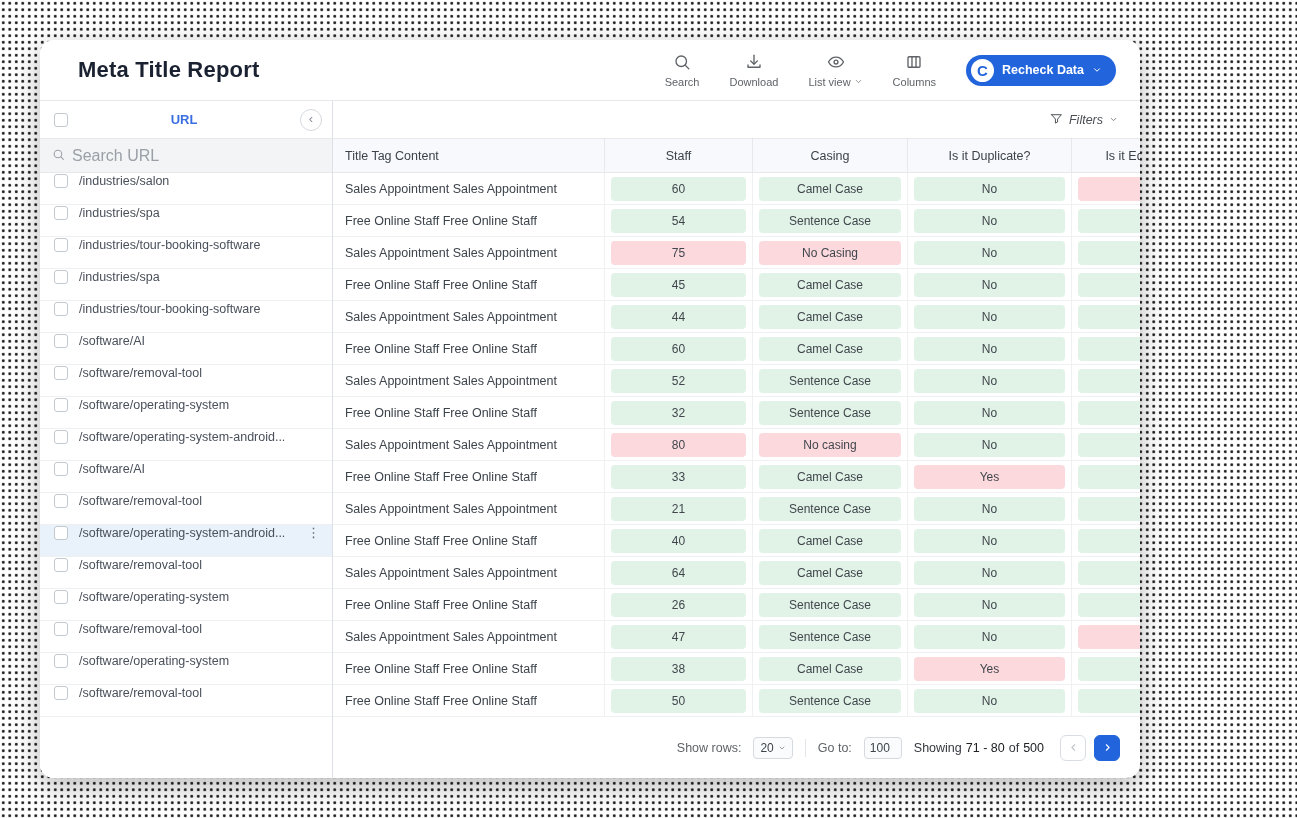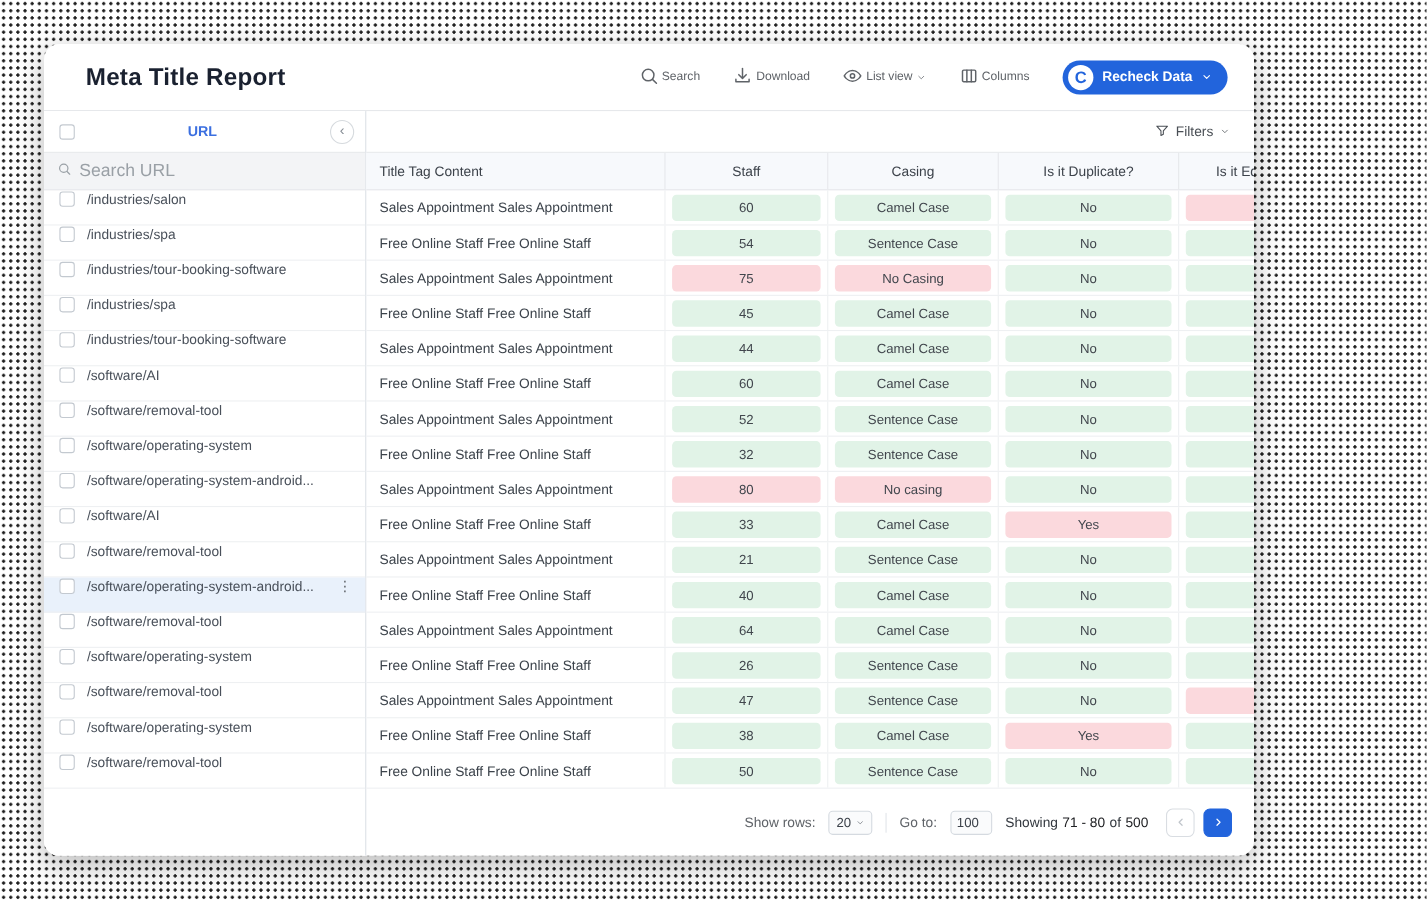--- a/index.html
+++ b/index.html
@@ -28,21 +28,21 @@
   .card {
     position: absolute; left: 40px; top: 40px; width: 1100px; height: 738px;
     background: #fff; border-radius: 14px; overflow: hidden;
     box-shadow: 0 8px 28px rgba(0,0,0,.28);
     display: flex; flex-direction: column;
   }
   
   .card-header { height: 60px; flex: none; display: flex; align-items: center; justify-content: space-between; padding: 0 24px 0 38px; }
   .page-title { font-size: 22px; font-weight: 700; color: var(--text-dark); letter-spacing: .2px; }
   .actions { display: flex; align-items: center; gap: 30px; }
-  .action { display: flex; flex-direction: row; align-items: center; gap: 3px; color: var(--text-gray); font-size: 11px; cursor: pointer; }
+  .action { display: flex; flex-direction: column; align-items: center; gap: 3px; color: var(--text-gray); font-size: 11px; cursor: pointer; }
   .action svg { width: 18px; height: 18px; stroke: var(--text-gray); fill: none; stroke-width: 1.8; stroke-linecap: round; stroke-linejoin: round; }
   .action .lbl { display: flex; align-items: center; gap: 3px; }
   .action .chev { width: 9px; height: 9px; }
   .recheck-btn {
     display: flex; align-items: center; gap: 8px; border: none; cursor: pointer;
     background: var(--accent-blue); color: #fff; border-radius: 999px;
     padding: 4px 14px 4px 5px; font-size: 12.5px; font-weight: 600; font-family: inherit;
   }
   .logo-circle { width: 23px; height: 23px; border-radius: 50%; background: #fff; color: var(--accent-blue); display: flex; align-items: center; justify-content: center; font-weight: 800; font-size: 15px; }
   .recheck-btn svg { width: 10px; height: 10px; stroke: #fff; fill: none; stroke-width: 2.4; stroke-linecap: round; stroke-linejoin: round; }
@@ -58,21 +58,21 @@
   .url-search svg { width: 13px; height: 13px; stroke: #9aa0a6; fill: none; stroke-width: 2; stroke-linecap: round; flex: none; }
   .url-search input { flex: 1; min-width: 0; border: none; background: transparent; outline: none; font-size: 16px; color: #333; font-family: Liberation Sans, sans-serif; }
   .url-search input::placeholder { color: #9aa0a6; }
   .url-rows { flex: none; }
   .url-row { height: 32px; display: flex; align-items: center; gap: 11px; padding: 0 12px 16px 14px; border-bottom: 1px solid var(--border-light); font-size: 12.5px; color: #49505a; cursor: pointer; }
   .url-row.selected { background: var(--selected-row-bg); }
   .url-text { white-space: nowrap; overflow: hidden; text-overflow: ellipsis; }
   .kebab { margin-left: auto; color: var(--text-gray); font-size: 13px; cursor: pointer; }
   
   .data-area { flex: 1; min-width: 0; display: flex; flex-direction: column; }
-  .filters-bar { height: 38px; flex: none; display: flex; align-items: center; justify-content: flex-end; padding: 0 22px; border-bottom: 1px solid var(--border); }
+  .filters-bar { height: 38px; flex: none; display: flex; align-items: center; justify-content: flex-end; padding: 0 22px; border-bottom: 1px solid var(--border); font-style: italic; }
   .filters { display: flex; align-items: center; gap: 6px; color: #4a4f55; font-size: 12.5px; cursor: pointer; }
   .filters svg { width: 13px; height: 13px; stroke: #4a4f55; fill: none; stroke-width: 1.8; stroke-linecap: round; stroke-linejoin: round; }
   .filters .chev { width: 9px; height: 9px; }
   .grid { display: grid; grid-template-columns: 272px 148px 155px 164px 163px 1fr; }
   .header-row { height: 34px; flex: none; background: #f7f9fc; border-bottom: 1px solid var(--border); }
   .hcell { display: flex; align-items: center; justify-content: center; font-size: 12.5px; font-weight: 500; color: var(--text-med); border-right: 1px solid var(--border); cursor: pointer; }
   .hcell.left { justify-content: flex-start; padding: 0 12px; }
   .hcell.filler { border-right: none; cursor: default; }
   .data-rows { flex: none; }
   .data-row { height: 32px; border-bottom: 1px solid var(--border-light); }

